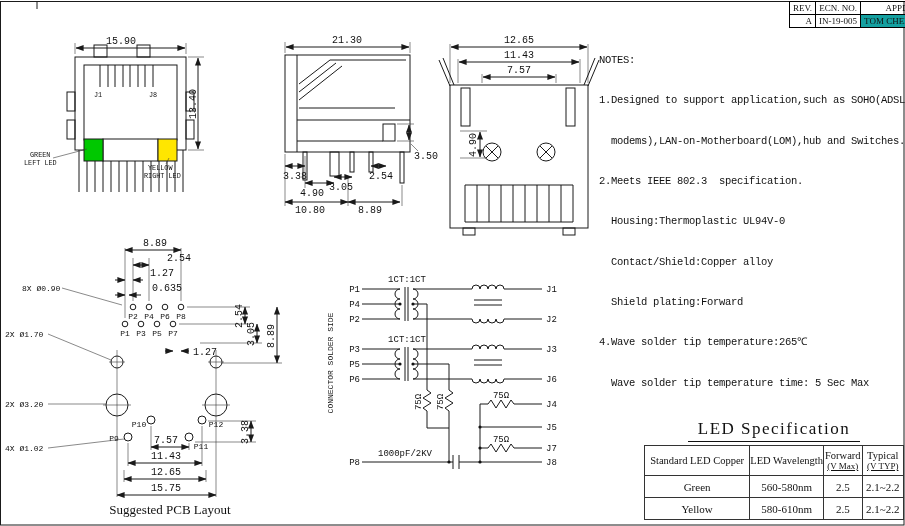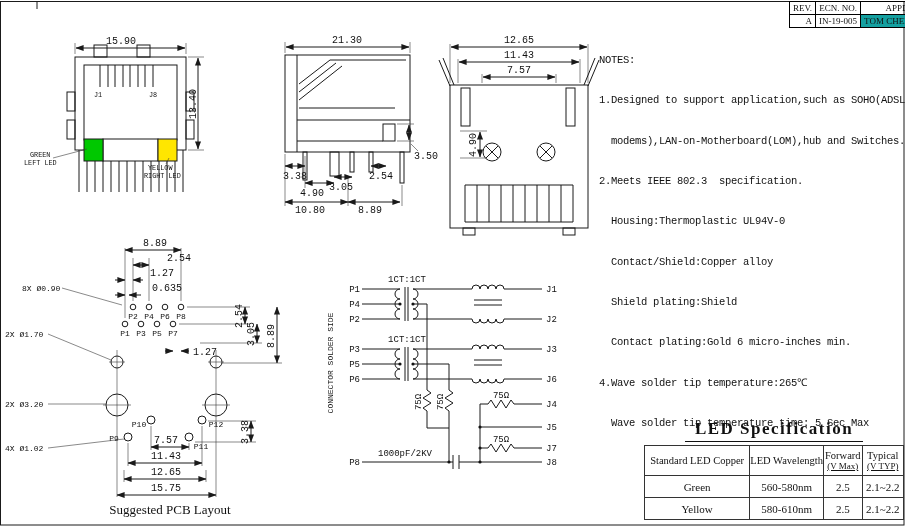--- a/index.html
+++ b/index.html
@@ -21,21 +21,21 @@
            white-space:pre; color:#111; }
 
   table.rev { position:absolute; left:789px; top:1px; border-collapse:collapse;
               font-family:"Liberation Serif", "DejaVu Serif", serif; font-size:9px; }
   table.rev th, table.rev td { border:1px solid #000; height:13px; padding:0 3px;
               font-weight:normal; text-align:right; white-space:nowrap; }
 
   .led-spec { position:absolute; left:644px; top:419px; width:260px;
               text-align:center; font-family:"Liberation Serif", "DejaVu Serif", serif; }
   .led-title { display:inline-block; font-size:17px; letter-spacing:1.5px;
-               border-bottom:1px solid #111; padding:0 10px 2px;font-weight:bold; }
+               border-bottom:1px solid #111; padding:0 10px 2px; }
   .led-spec table { border-collapse:collapse; width:100%; margin-top:3px; table-layout:fixed; }
   .led-spec th, .led-spec td { border:1px solid #333; font-weight:normal;
                font-size:10.5px; text-align:center; vertical-align:middle; }
   .led-spec th { height:30px; }
   .led-spec td { height:22px; font-size:11px; }
   .led-spec .sub { font-size:9px;text-decoration:underline; }
 </style>
 </head>
 <body>
 
@@ -432,22 +432,21 @@
 </tbody>
     </table>
 
 <div class="notes">
   <div>NOTES:</div>
   <div>1.Designed to support application,such as SOHO(ADSL</div>
   <div>  modems),LAN-on-Motherboard(LOM),hub and Switches.</div>
   <div>2.Meets IEEE 802.3  specification.</div>
   <div>  Housing:Thermoplastic UL94V-0</div>
   <div>  Contact/Shield:Copper alloy</div>
-  <div>  Shield plating:Shield</div>
-  <div>  Contact plating:Gold 6 micro-inches min.</div>
+  <div>  Shield plating:Forward</div>
   <div>4.Wave solder tip temperature:265℃</div>
   <div>  Wave solder tip temperature time: 5 Sec Max</div>
   
   
   
   
   
   
   
   

